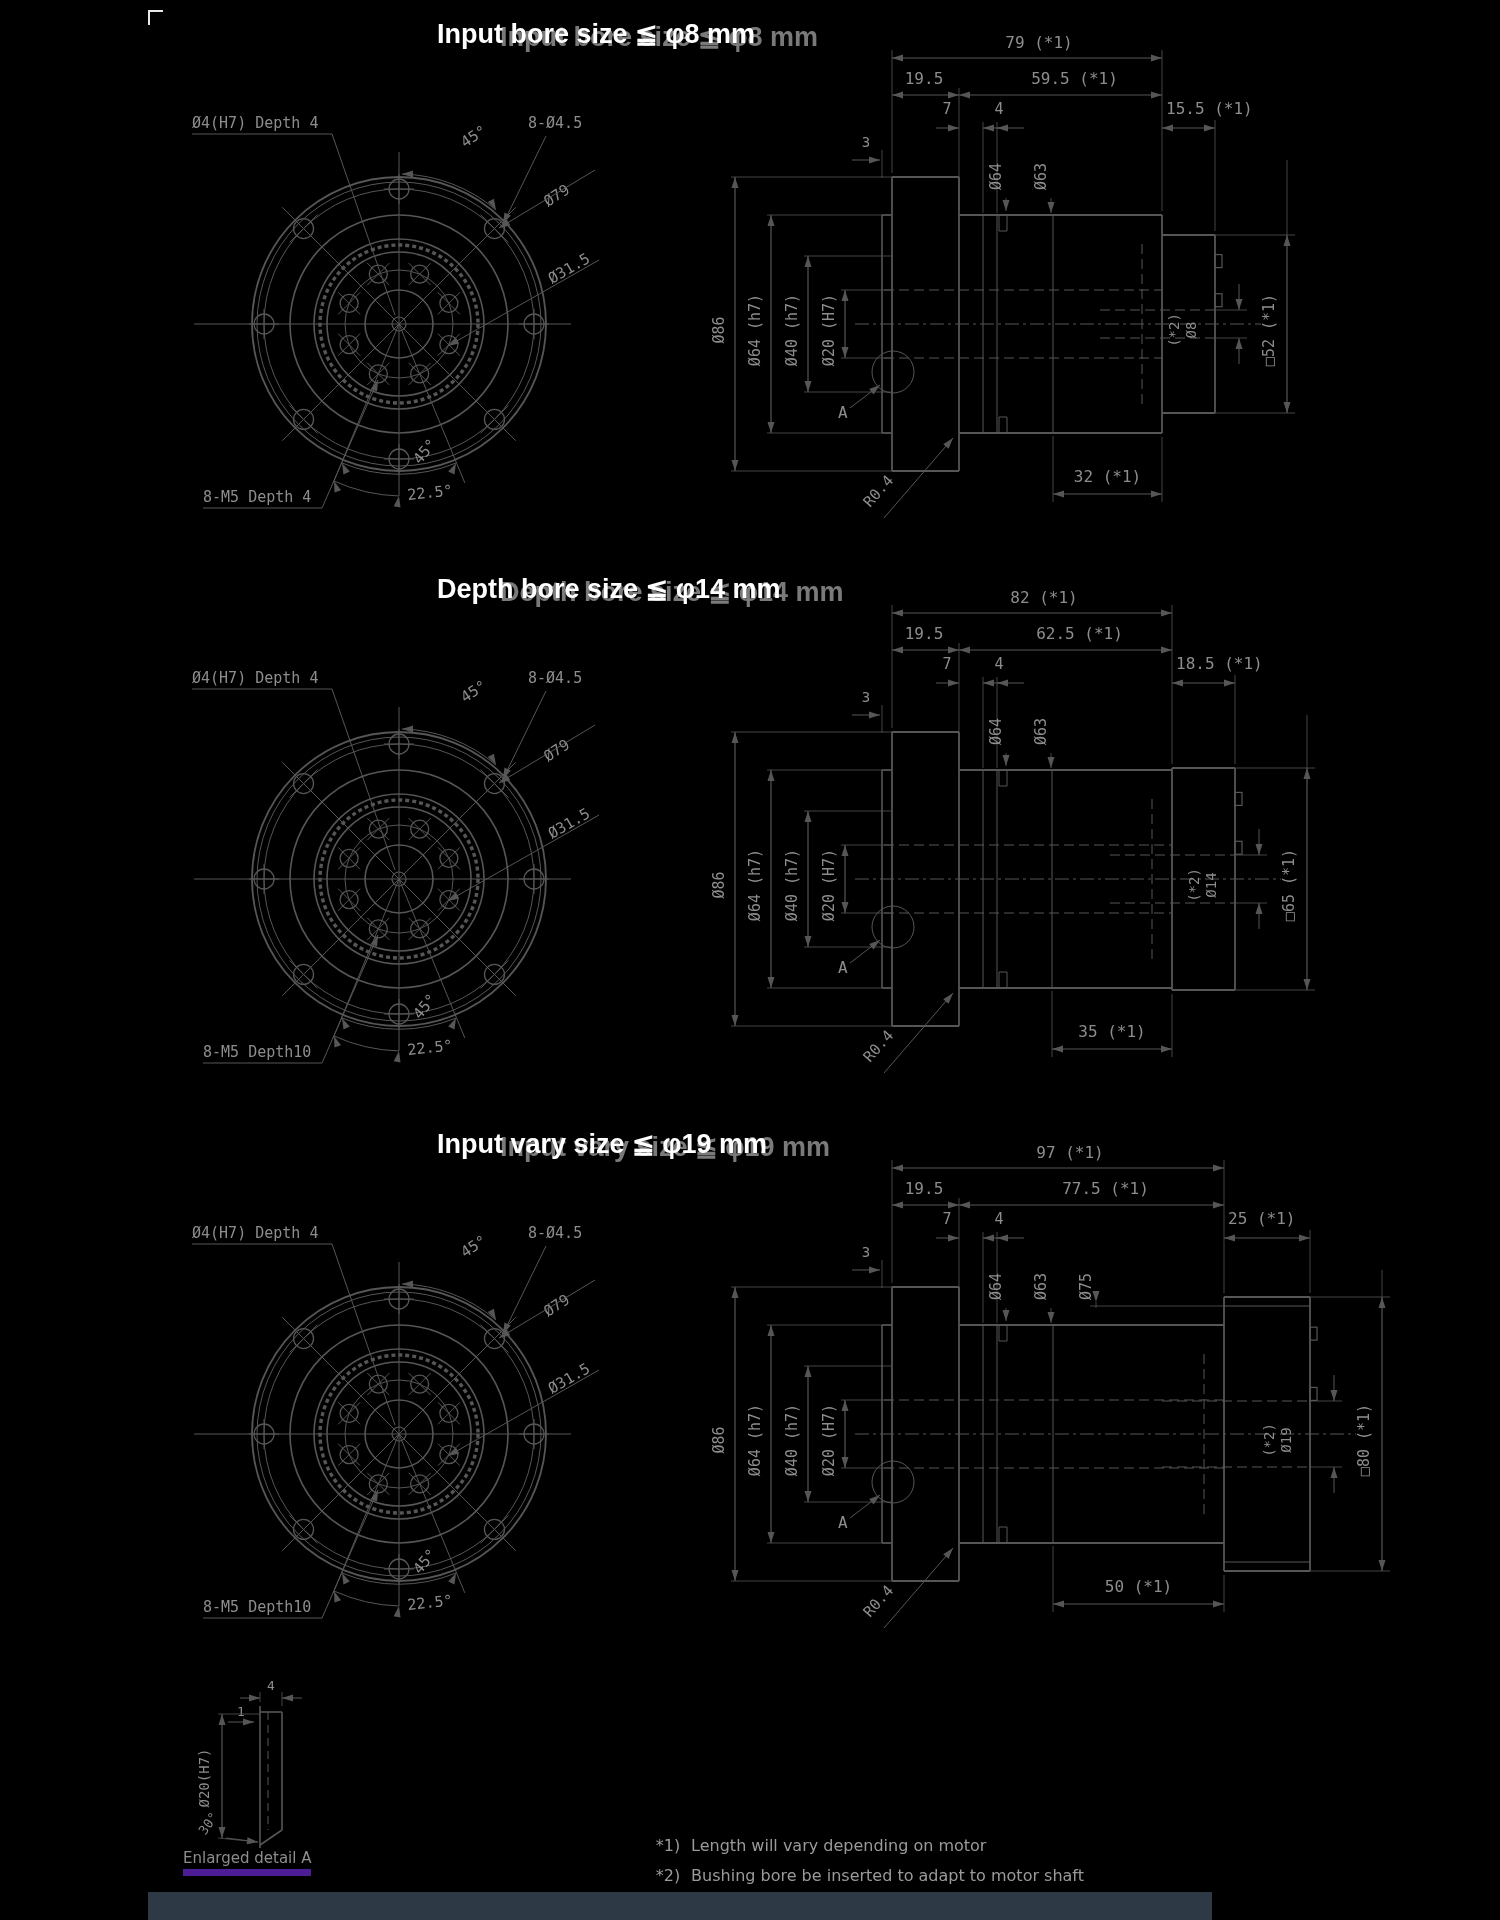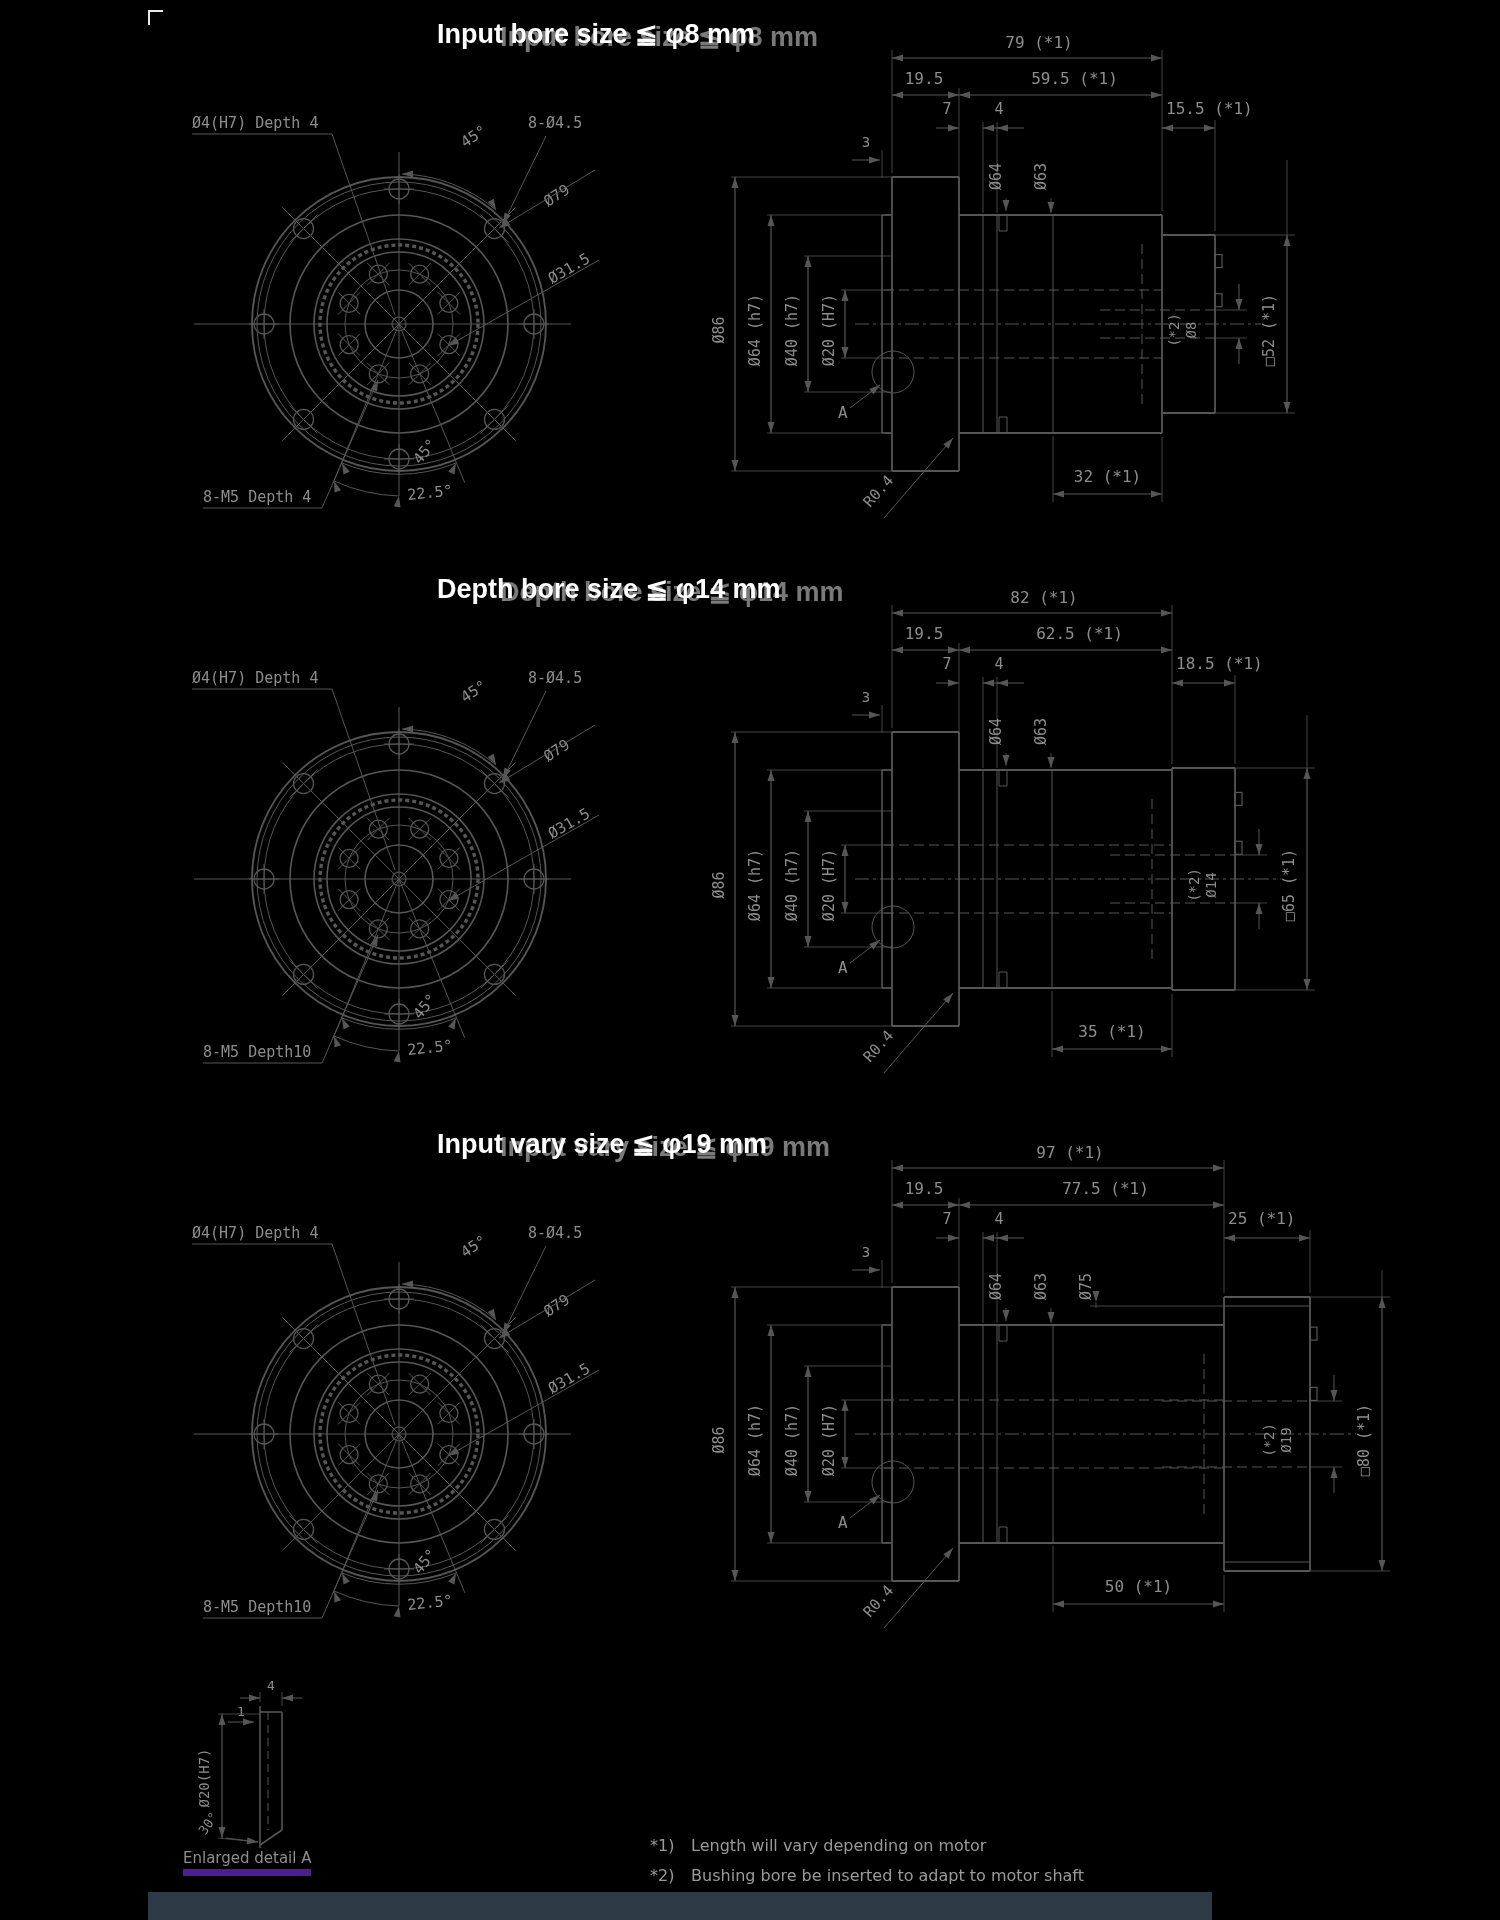--- a/index.html
+++ b/index.html
@@ -3,21 +3,21 @@
 <meta charset="utf-8">
 <style>
   html,body{margin:0;padding:0;background:#000;}
   #stage{position:relative;width:1500px;height:1920px;background:#000;overflow:hidden;
          font-family:"DejaVu Sans","Liberation Sans",sans-serif;}
   #drawing{position:absolute;left:0;top:0;}
   .row-title{position:absolute;left:437px;font-family:"Liberation Sans",sans-serif;
              font-weight:bold;font-size:27px;color:#ffffff;white-space:nowrap;
              text-shadow:63px 3px 0 #7a7a7a;text-align:right;}
   .footnote{position:absolute;left:650px;font-family:"DejaVu Sans",sans-serif;
-            font-size:16px;color:#9a9a9a;white-space:nowrap;}
+            font-size:16px;color:#9a9a9a;white-space:nowrap;text-align:center;}
   .footnote .ref{display:inline-block;width:36px;}
   #detail-caption{position:absolute;left:183px;top:1849px;font-size:15px;color:#8d8d8d;
                   border-bottom:7px solid #4c1d95;padding-bottom:2px;white-space:nowrap;}
   #bottom-bar{position:absolute;left:148px;top:1892px;width:1064px;height:28px;background:#2d3a45;}
   .corner-mark{position:absolute;background:#e8e8e8;}
 </style>
 </head>
 <body>
 
 <div id="stage">

